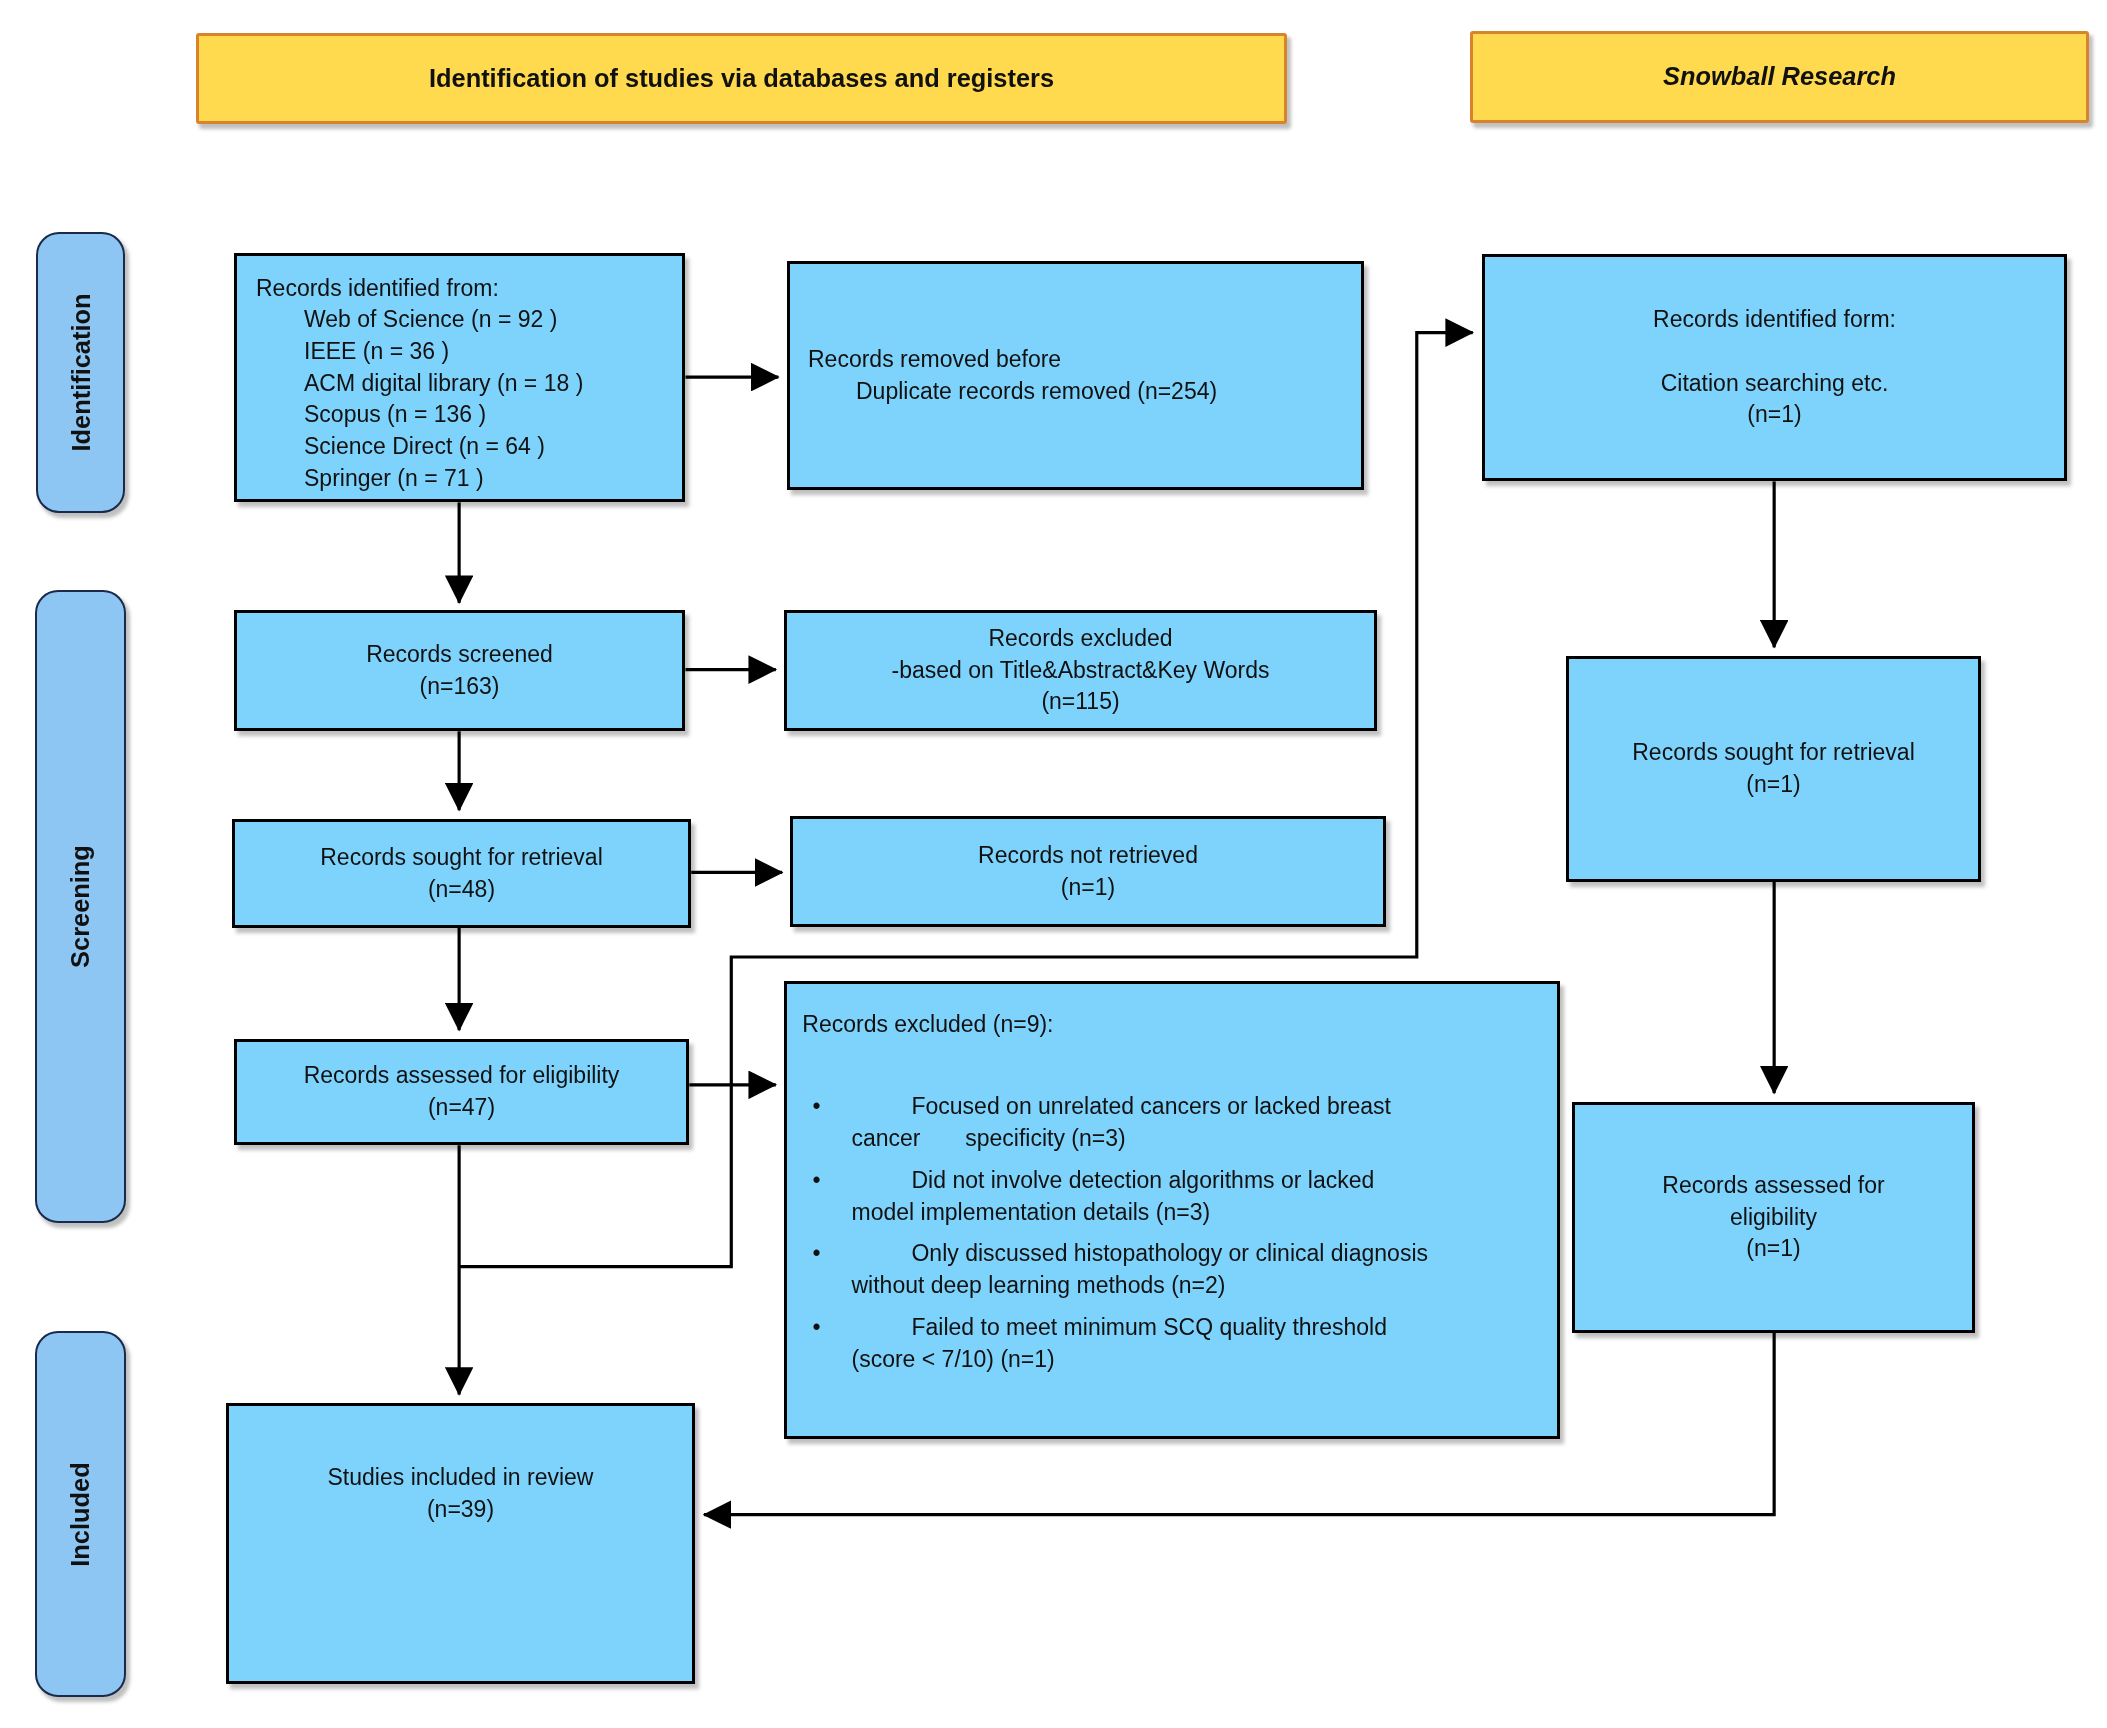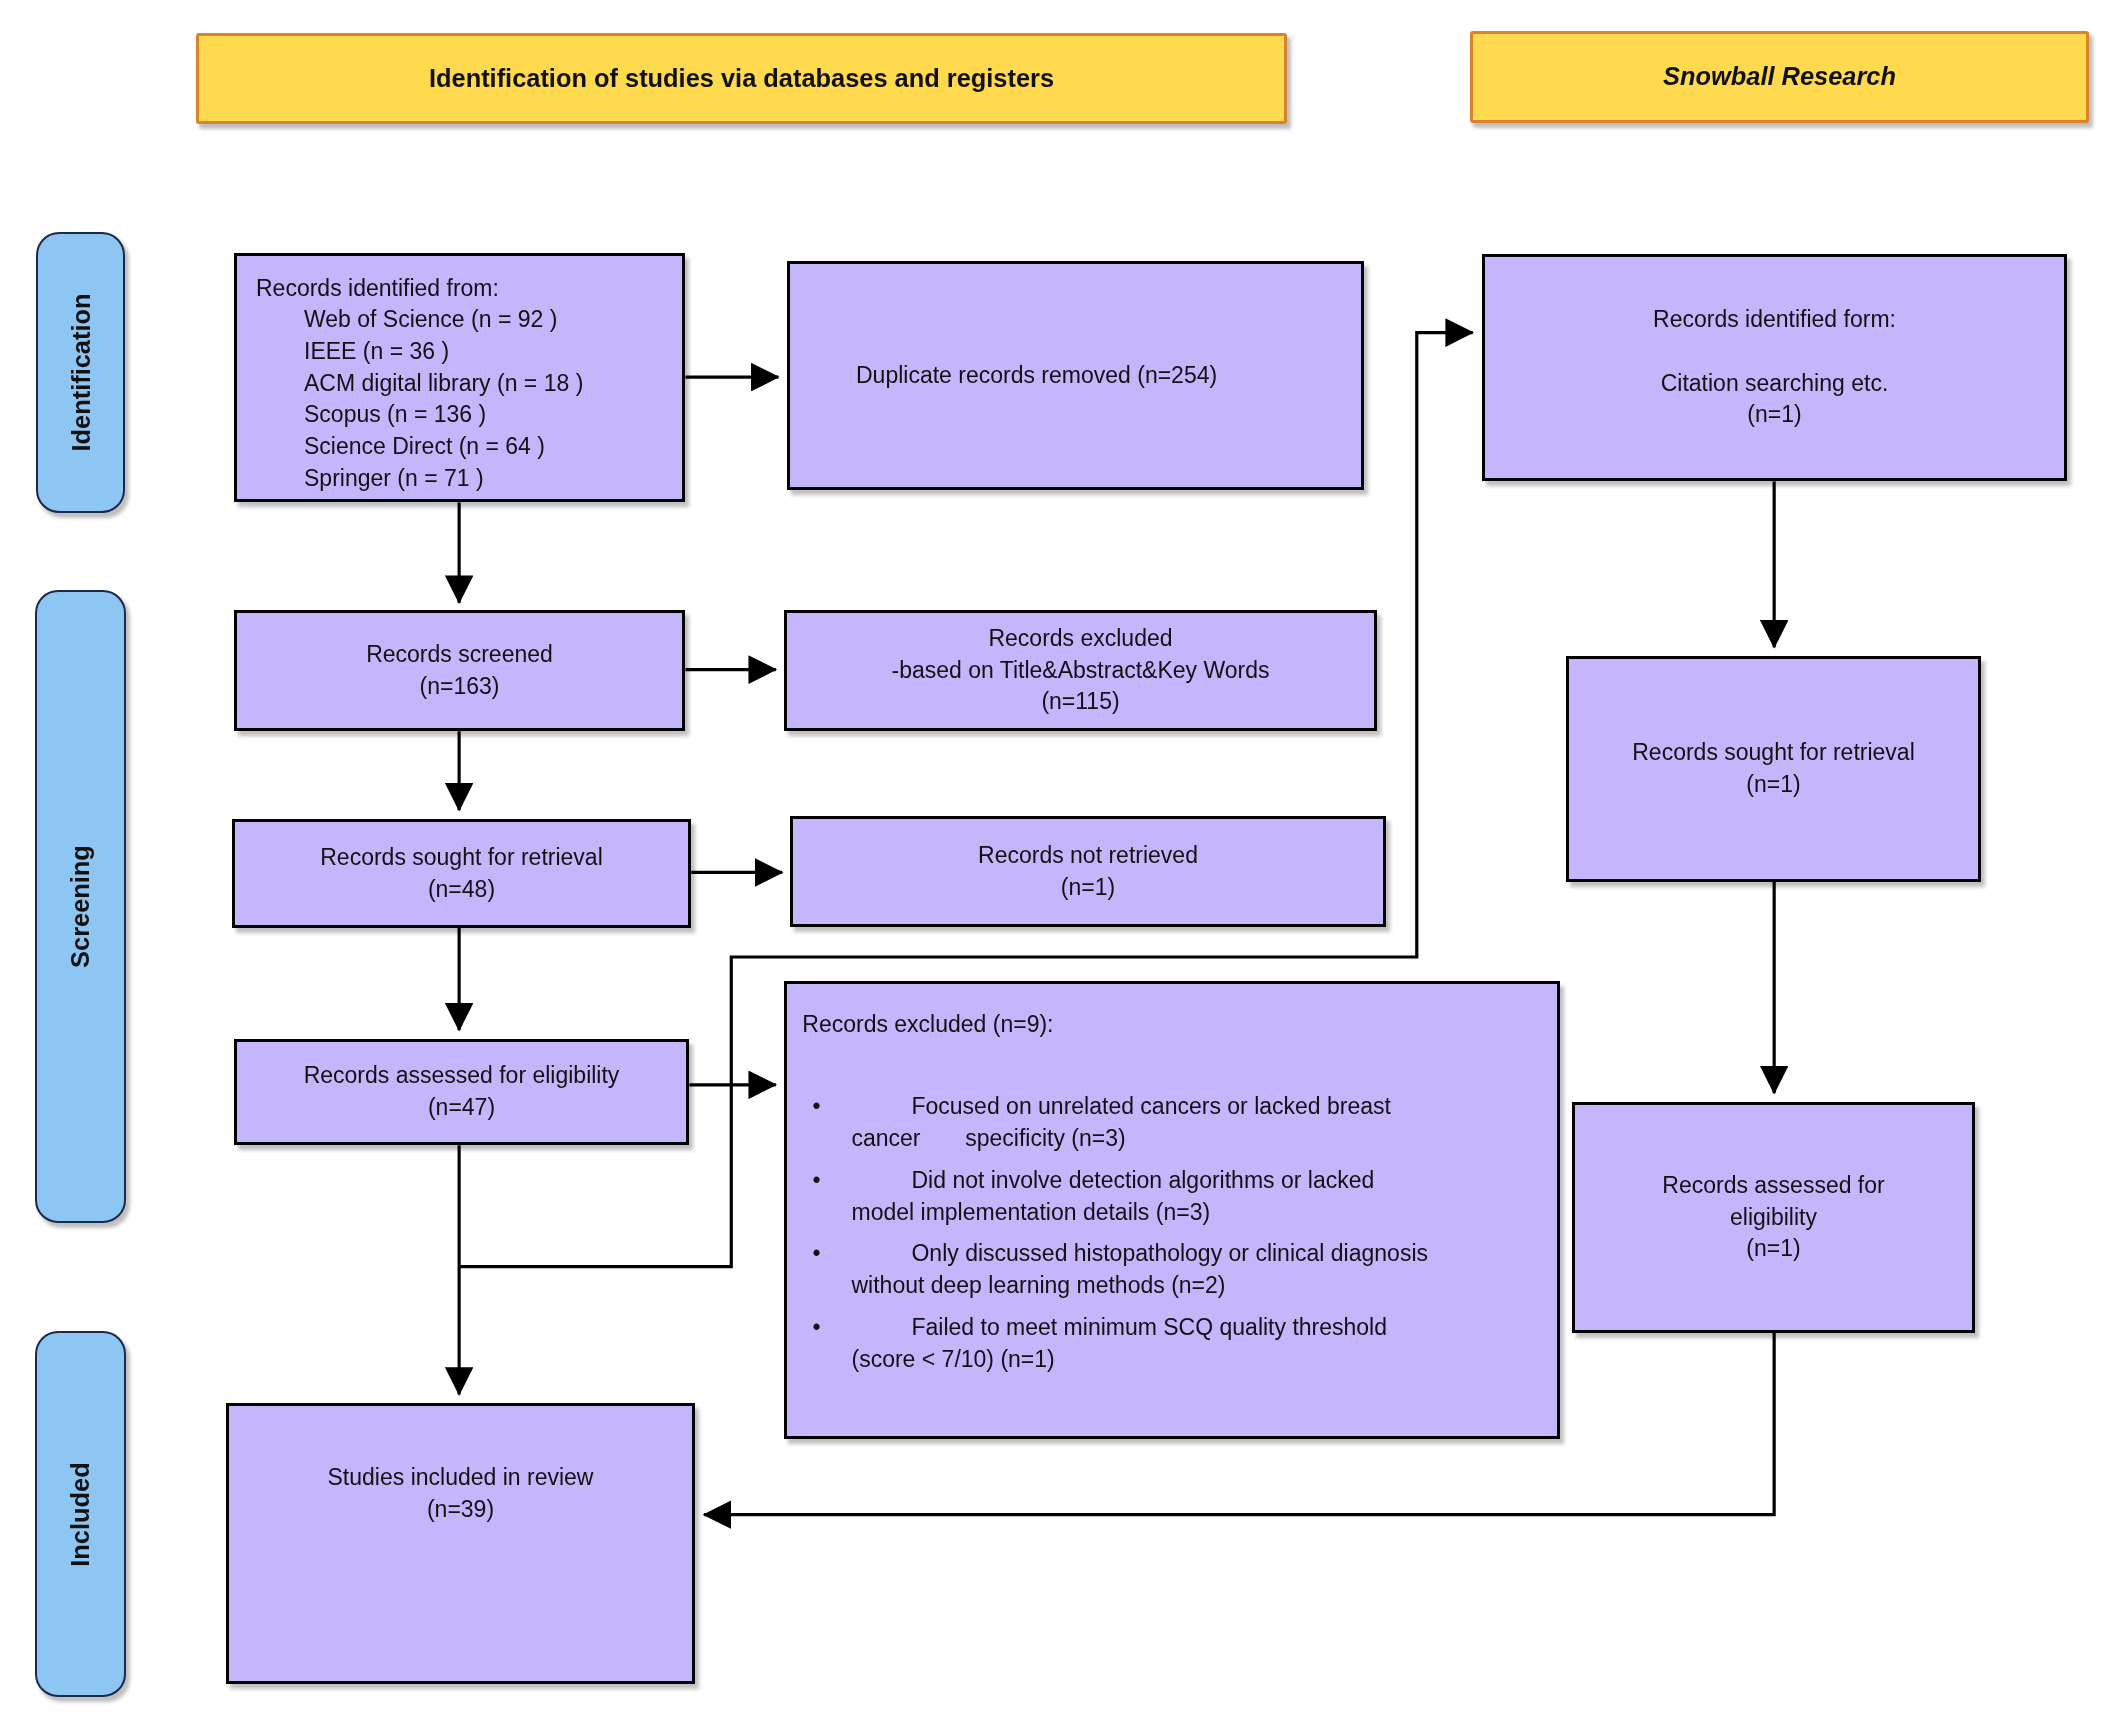--- a/index.html
+++ b/index.html
@@ -15,21 +15,21 @@
   #hdr-right{left:1470px;top:30.5px;width:619px;height:92px;font-style:italic;}
 
   .stage{position:absolute;z-index:2;box-sizing:border-box;display:flex;align-items:center;justify-content:center;
          background:var(--stage-fill,#8DC6F2);border:2.5px solid var(--stage-border,#1B2A4A);border-radius:23px;
          box-shadow:3.8px 4.5px 3.8px rgba(0,0,0,.25);}
   .vtext{transform:rotate(-90deg);white-space:nowrap;font-weight:bold;font-size:25.4px;}
   #stage-identification{left:36px;top:232px;width:89px;height:281px;}
   #stage-screening{left:35px;top:590px;width:91px;height:633px;}
   #stage-included{left:35px;top:1331px;width:91px;height:366px;}
 
-  .box{position:absolute;z-index:2;box-sizing:border-box;background:#c4b5fd;
+  .box{position:absolute;z-index:2;box-sizing:border-box;background:#7dd3fc;
        border:3.2px solid var(--box-border,#000);font-size:23px;line-height:1.38;
        box-shadow:3.8px 4.5px 3.8px rgba(0,0,0,.25);}
   .center{display:flex;align-items:center;justify-content:center;text-align:center;}
   .pre{white-space:pre-line;}
   .ind{margin-left:48px;}
 
   #box-identified{left:234px;top:253px;width:451px;height:249px;padding:16.5px 11.4px 10.2px 19px;}
   #box-removed{left:787px;top:261px;width:577px;height:229px;display:flex;flex-direction:column;
                justify-content:center;padding-left:18px;}
   #box-snowball-identified{left:1482px;top:254px;width:585px;height:227px;}
@@ -95,20 +95,21 @@
     <div>Records identified from:</div>
     <div class="ind">Web of Science (n = 92 )</div>
     <div class="ind">IEEE (n = 36 )</div>
     <div class="ind">ACM digital library (n = 18 )</div>
     <div class="ind">Scopus (n = 136 )</div>
     <div class="ind">Science Direct (n = 64 )</div>
     <div class="ind">Springer (n = 71 )</div>
   </div>
 
   <div class="box" id="box-removed">
+    <div>Records removed before</div>
     <div class="ind">Duplicate records removed (n=254)</div>
   </div>
 
   <div class="box center" id="box-snowball-identified">
     <div class="pre">Records identified form:
 
 Citation searching etc.
 (n=1)</div>
   </div>
 

